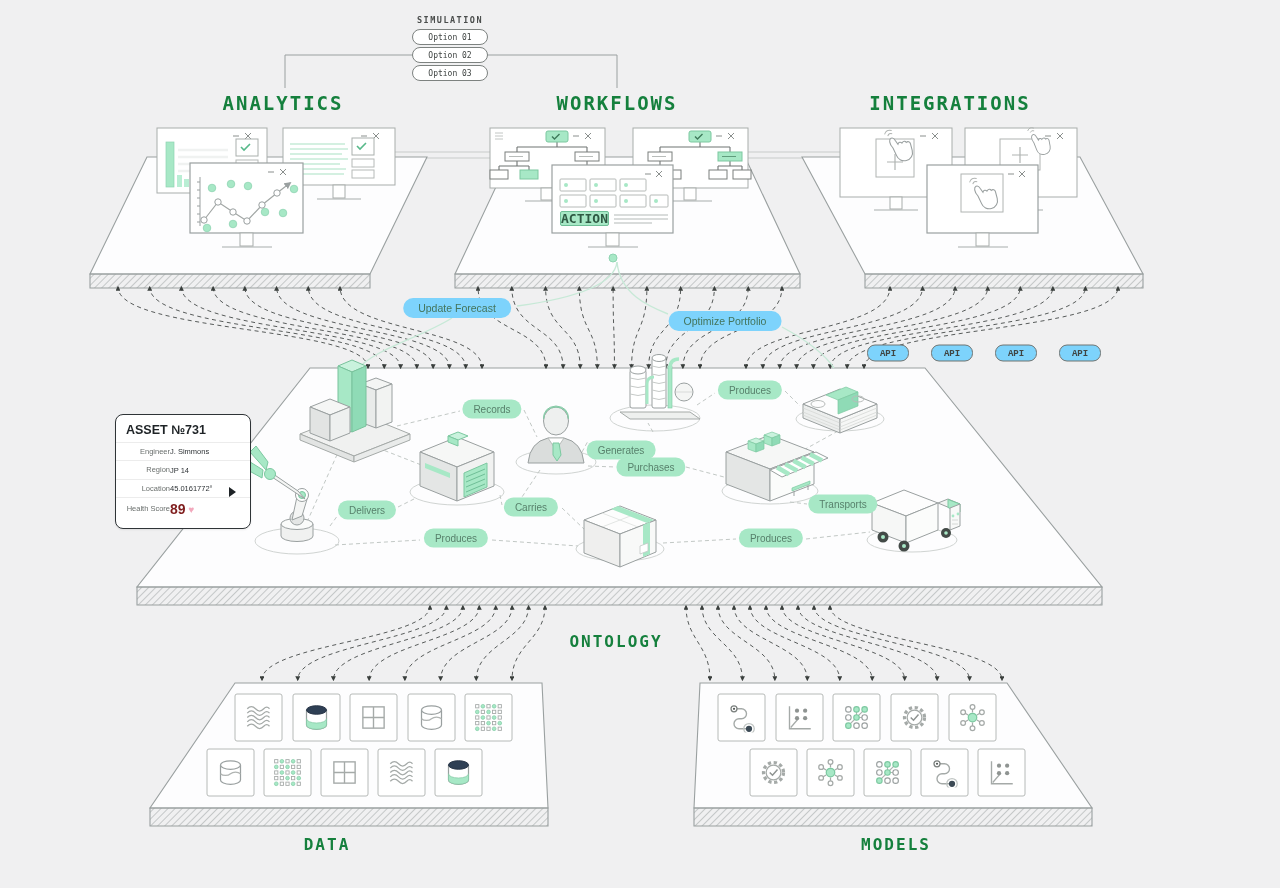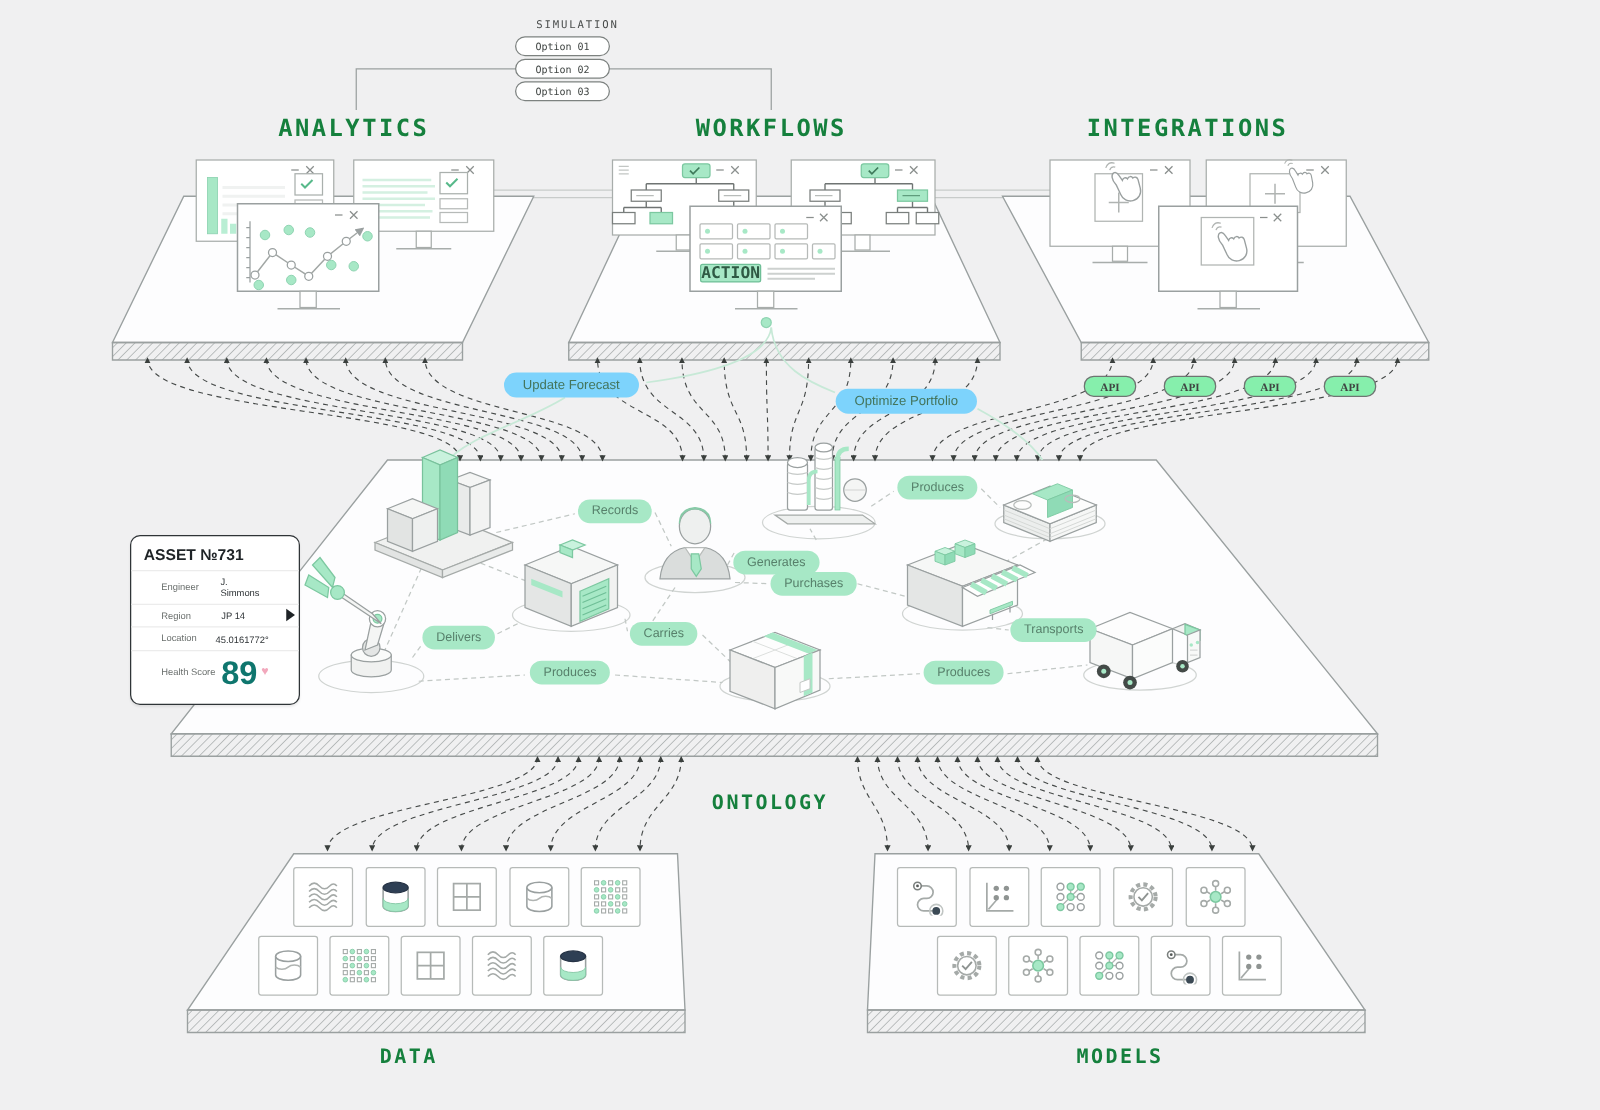--- a/index.html
+++ b/index.html
@@ -3,43 +3,43 @@
 <meta charset="utf-8">
 <style>
   html,body{margin:0;padding:0;}
   body{width:1280px;height:888px;position:relative;background:#f0f0f1;overflow:hidden;
        font-family:"Liberation Sans",sans-serif;}
   .abs{position:absolute;}
   .ctr{transform:translateX(-50%);}
   .sec-title{font-family:"DejaVu Sans Mono",monospace;font-weight:700;font-size:19px;
              letter-spacing:2px;color:#15803d;white-space:nowrap;}
   .sec-title.small{font-size:16px;}
-  .sim-label{font-family:"DejaVu Sans Mono",monospace;font-weight:400;font-size:8.5px;
-             letter-spacing:1.5px;color:#4a4d4c;margin-left:12px;}
+  .sim-label{font-family:"DejaVu Sans Mono",monospace;font-weight:700;font-size:8.5px;
+             letter-spacing:1.5px;color:#4a4d4c;}
   .opt-pill{width:74px;height:14px;background:#fff;border:1px solid #7d8280;border-radius:8px;
             display:flex;align-items:center;justify-content:center;
             font-family:"DejaVu Sans Mono",monospace;font-size:8px;color:#3f4442;}
   .rel-pill{height:19px;background:#a7e8c6;border-radius:10px;display:flex;align-items:center;
             padding:0 11px;font-size:10px;color:#57806b;white-space:nowrap;transform:translate(-50%,-50%);}
   .act-pill{height:20px;background:#7dd3fc;border-radius:10px;display:flex;align-items:center;
             padding:0 15px;font-size:10.5px;color:#44755c;white-space:nowrap;transform:translate(-50%,-50%);}
-  .api-pill{width:40px;height:15px;background:#86efac;border:1.2px solid #6f7472;border-radius:8px;
+  .api-pill{width:40px;height:15px;background:#7dd3fc;border:1.2px solid #6f7472;border-radius:8px;
             display:flex;align-items:center;justify-content:center;transform:translate(-50%,-50%);
-            font-family:Liberation Serif, serif;font-weight:700;font-size:9px;color:#3f4442;}
+            font-family:Liberation Mono, monospace;font-weight:700;font-size:9px;color:#3f4442;margin-top:44px;}
   .action-btn{width:47px;height:13px;background:#a7e8c6;border:1px solid #6fbf97;border-radius:2px;
             display:flex;align-items:center;justify-content:center;
             font-family:"DejaVu Sans Mono",monospace;font-weight:700;font-size:13px;color:#2f5a44;}
   
-  .asset-card{left:104px;top:414px;width:134px;background:#fff;border:1.6px solid #2f3437;
-              border-radius:8px;box-shadow:0 1px 2px rgba(0,0,0,.08);margin-top:14px;}
+  .asset-card{left:115px;top:414px;width:134px;background:#fff;border:1.6px solid #2f3437;
+              border-radius:8px;box-shadow:0 1px 2px rgba(0,0,0,.08);}
   .asset-title{font-size:12.5px;font-weight:700;color:#1e2326;padding:8px 10px 5px 10px;}
-  .asset-row{display:flex;border-top:1px solid #ececec;padding:4px 24px;align-items:center;}
+  .asset-row{display:flex;border-top:1px solid #ececec;padding:4px 6px;align-items:center;text-align:right;}
   .asset-row .lab{width:48px;font-size:7.5px;color:#6a6f6d;line-height:1.25;}
   .asset-row .val{font-size:7.5px;color:#2e3336;}
-  .asset-health .val{font-size:26px;font-weight:700;color:#0f766e;line-height:1;}
+  .asset-health .val{font-size:14px;font-weight:700;color:#7f1d1d;line-height:1;}
   .heart{color:#f2a8bc;font-size:10px;margin-left:3px;vertical-align:top;}
   .card-arrow{left:229px;top:487px;width:0;height:0;border-top:5px solid transparent;
               border-bottom:5px solid transparent;border-left:7px solid #1e2326;}
 </style>
 </head>
 <body>
 
 <svg id="art" class="abs" style="left:0;top:0" width="1280" height="888" viewBox="0 0 1280 888">
   <defs>
     <pattern id="hatch" width="5" height="5" patternUnits="userSpaceOnUse" patternTransform="rotate(45)">

